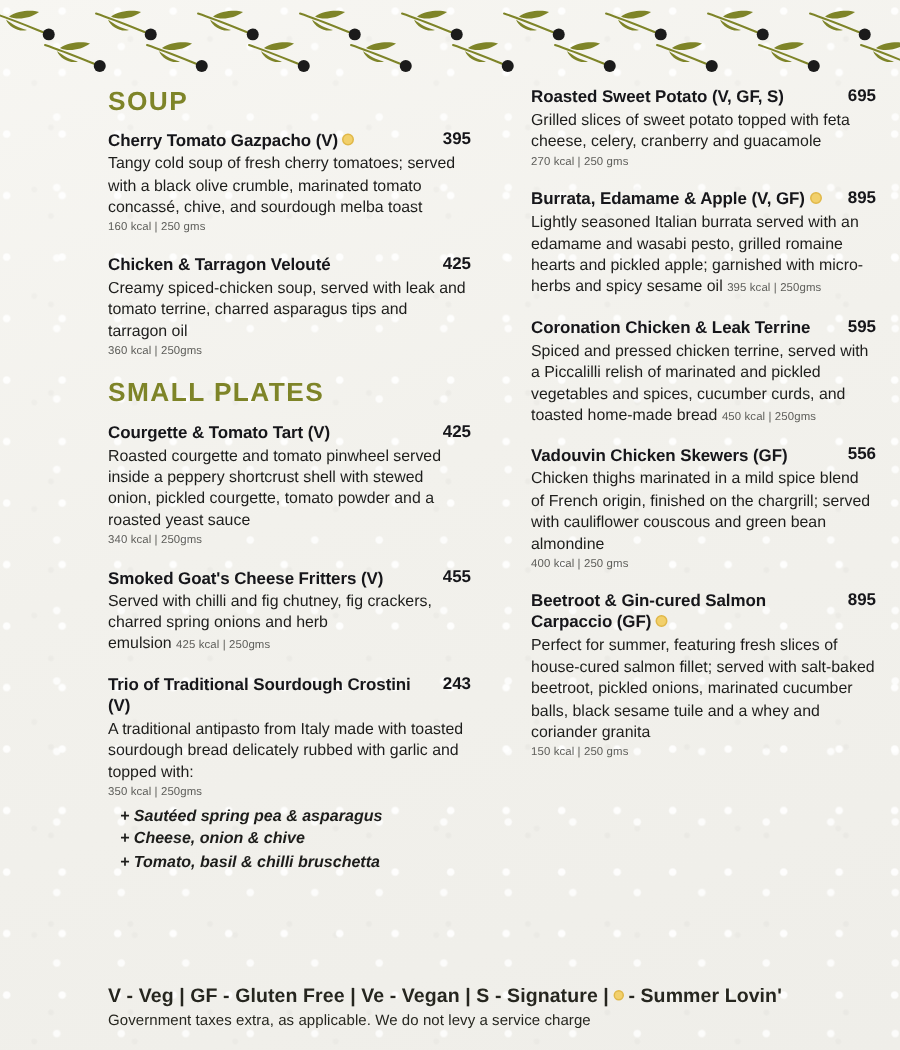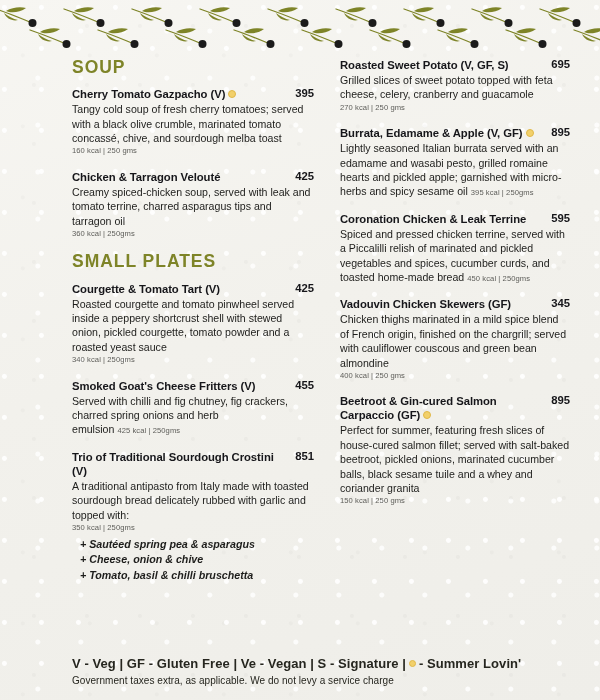--- a/index.html
+++ b/index.html
@@ -59,21 +59,21 @@
     width: 600px;
     display: flex;
     gap: 2px;
   }
   .col-left {
     width: 242px;
     margin-left: 72px;
   }
   .col-right {
     width: 230px;
-    margin-left: 24px;
+    margin-left: 38px;
   }
 
   .section-title {
     font-size: 17.5px;
     font-weight: bold;
     letter-spacing: .055em;
     color: #7e8428;
     margin: 0 0 10px 0;
     line-height: 1.1;
   }
@@ -350,21 +350,21 @@
         <div class="item">
           <div class="item-head">
             <div class="item-name"><span>Smoked Goat's Cheese Fritters (V)</span></div>
             <div class="item-price">455</div>
           </div>
           <div class="item-desc"><span>Served with chilli and fig chutney, fig crackers, charred spring onions and herb emulsion</span><span class="kcal inline">425 kcal | 250gms</span></div>
         </div>
         <div class="item">
           <div class="item-head">
             <div class="item-name"><span>Trio of Traditional Sourdough Crostini (V)</span></div>
-            <div class="item-price">851</div>
+            <div class="item-price">243</div>
           </div>
           <div class="item-desc"><span>A traditional antipasto from Italy made with toasted sourdough bread delicately rubbed with garlic and topped with:</span><span class="kcal block">350 kcal | 250gms</span></div>
           <ul class="sub-list">
             <li>+ Sautéed spring pea &amp; asparagus</li>
             <li>+ Cheese, onion &amp; chive</li>
             <li>+ Tomato, basil &amp; chilli bruschetta</li>
           </ul>
         </div>
       </div>
     <div class="col-right">
@@ -385,21 +385,21 @@
         <div class="item">
           <div class="item-head">
             <div class="item-name"><span>Coronation Chicken &amp; Leak Terrine</span></div>
             <div class="item-price">595</div>
           </div>
           <div class="item-desc"><span>Spiced and pressed chicken terrine, served with a Piccalilli relish of marinated and pickled vegetables and spices, cucumber curds, and toasted home-made bread</span><span class="kcal inline">450 kcal | 250gms</span></div>
         </div>
         <div class="item">
           <div class="item-head">
             <div class="item-name"><span>Vadouvin Chicken Skewers (GF)</span></div>
-            <div class="item-price">345</div>
+            <div class="item-price">556</div>
           </div>
           <div class="item-desc"><span>Chicken thighs marinated in a mild spice blend of French origin, finished on the chargrill; served with cauliflower couscous and green bean almondine</span><span class="kcal block">400 kcal | 250 gms</span></div>
         </div>
         <div class="item">
           <div class="item-head">
             <div class="item-name"><span>Beetroot &amp; Gin-cured Salmon Carpaccio (GF)</span><span class="sig-dot"></span></div>
             <div class="item-price">895</div>
           </div>
           <div class="item-desc"><span>Perfect for summer, featuring fresh slices of house-cured salmon fillet; served with salt-baked beetroot, pickled onions, marinated cucumber balls, black sesame tuile and a whey and coriander granita</span><span class="kcal block">150 kcal | 250 gms</span></div>
         </div>

